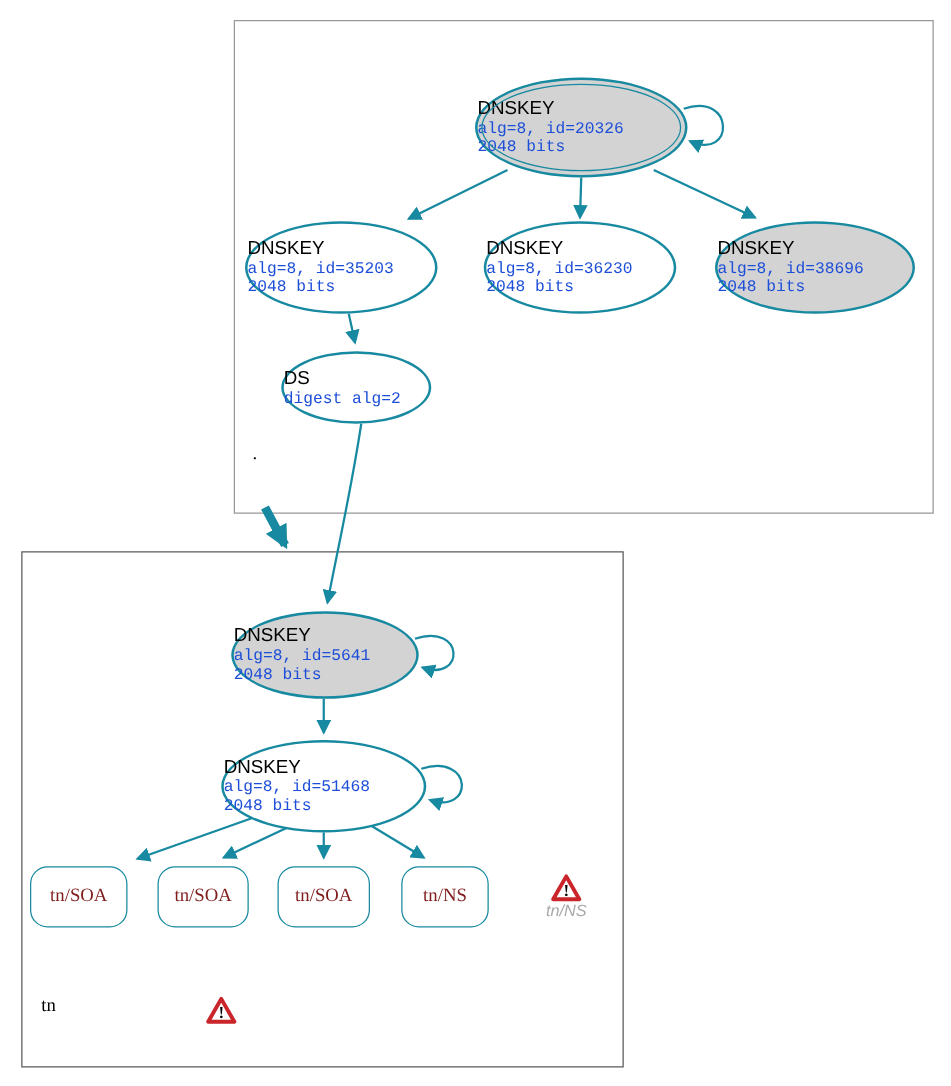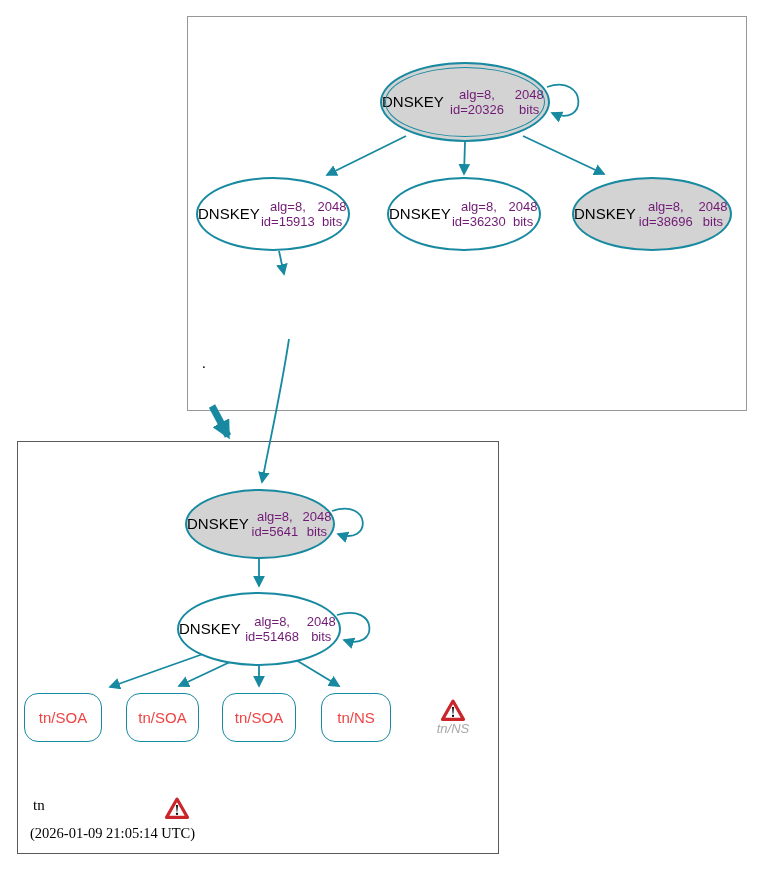--- a/index.html
+++ b/index.html
@@ -16,34 +16,34 @@
   #canvas{
     position:relative;width:761px;height:869px;background:#ffffff;overflow:hidden;
     font-family:"Liberation Serif", serif;color:var(--text);
   }
   .zone-box{position:absolute;background:transparent;}
   .zone-box.top{border:1px solid var(--box1_border);}
   .zone-box.bottom{border:1px solid var(--box2_border);}
   #edges{position:absolute;left:0;top:0;pointer-events:none;}
   .enode{
     position:absolute;border:2.2px solid var(--teal);border-radius:50%;
-    display:flex;flex-direction:row;align-items:center;justify-content:center;
+    display:flex;flex-direction:column;align-items:flex-start;justify-content:center;
     text-align:center;background:var(--white_fill);box-sizing:border-box;
   }
   .enode.gray{background:var(--gray_fill);}
   .enode .ring{
     position:absolute;left:3px;top:3px;right:3px;bottom:3px;
     border:1.6px solid var(--teal);border-radius:50%;pointer-events:none;
   }
   .ntitle{font-family:"Liberation Sans", sans-serif;font-size:15px;line-height:16px;color:#000;}
-  .ndetail{font-family:Liberation Sans, sans-serif;font-size:13px;line-height:15px;color:#701a75;}
+  .ndetail{font-family:Liberation Mono, monospace;font-size:13px;line-height:15px;color:#1d4ed8;}
   .rrset{
     position:absolute;border:1.9px solid var(--teal);border-radius:14px;
     background:var(--white_fill);display:flex;align-items:center;justify-content:center;
-    font-family:Liberation Sans, sans-serif;font-size:15px;color:#ef4444;box-sizing:border-box;
+    font-family:Liberation Serif, serif;font-size:15px;color:#7f1d1d;box-sizing:border-box;
   }
   .zone-name{position:absolute;font-size:15px;font-family:"Liberation Serif", serif;}
   .zone-ts{position:absolute;font-size:14.5px;font-family:"Liberation Serif", serif;white-space:nowrap;}
   .warn-wrap{position:absolute;display:flex;flex-direction:column;align-items:center;}
   .warn-label{
     font-family:"Liberation Sans", sans-serif;font-style:italic;font-size:13px;
     color:var(--muted);margin-top:-1px;
   }
 </style>
 </head>
@@ -87,36 +87,40 @@
 
   <div class="enode gray" style="left:380px;top:62px;width:170px;height:80px;">
     <div class="ring"></div>
     <div class="ntitle">DNSKEY</div>
     <div class="ndetail">alg=8, id=20326</div>
     <div class="ndetail">2048 bits</div>
   </div>
 
   <div class="enode" style="left:196px;top:177px;width:154px;height:74px;">
     <div class="ntitle">DNSKEY</div>
-    <div class="ndetail">alg=8, id=15913</div>
+    <div class="ndetail">alg=8, id=35203</div>
     <div class="ndetail">2048 bits</div>
   </div>
 
   <div class="enode" style="left:387px;top:177px;width:154px;height:74px;">
     <div class="ntitle">DNSKEY</div>
     <div class="ndetail">alg=8, id=36230</div>
     <div class="ndetail">2048 bits</div>
   </div>
 
   <div class="enode gray" style="left:572px;top:177px;width:160px;height:74px;">
     <div class="ntitle">DNSKEY</div>
     <div class="ndetail">alg=8, id=38696</div>
     <div class="ndetail">2048 bits</div>
   </div>
 
+  <div class="enode" style="left:225px;top:281px;width:120px;height:58px;">
+    <div class="ntitle">DS</div>
+    <div class="ndetail">digest alg=2</div>
+  </div>
 
   <div class="zone-name" style="left:202px;top:355px;">.</div>
 
   <div class="enode gray" style="left:185px;top:489px;width:150px;height:70px;">
     <div class="ntitle">DNSKEY</div>
     <div class="ndetail">alg=8, id=5641</div>
     <div class="ndetail">2048 bits</div>
   </div>
 
   <div class="enode" style="left:177px;top:592px;width:164px;height:74px;">
@@ -136,15 +140,14 @@
       <text x="12" y="17" text-anchor="middle" font-size="13" font-weight="bold" fill="#000000" font-family="Liberation Serif, serif">!</text>
     </svg>
     <div class="warn-label">tn/NS</div>
   </div>
 
   <div class="zone-name" style="left:33px;top:797px;">tn</div>
   <svg width="26" height="23" viewBox="0 0 24 22" style="position:absolute;left:164px;top:797px;">
     <path d="M12 2 L22 19.5 L2 19.5 Z" style="fill:#ffffff;stroke:var(--warn_red)" stroke-width="3" stroke-linejoin="round"></path>
     <text x="12" y="17" text-anchor="middle" font-size="13" font-weight="bold" fill="#000000" font-family="Liberation Serif, serif">!</text>
   </svg>
-  <div class="zone-ts" style="left:30px;top:825px;">(2026-01-09 21:05:14 UTC)</div>
 
 </div>
 
 </body></html>

